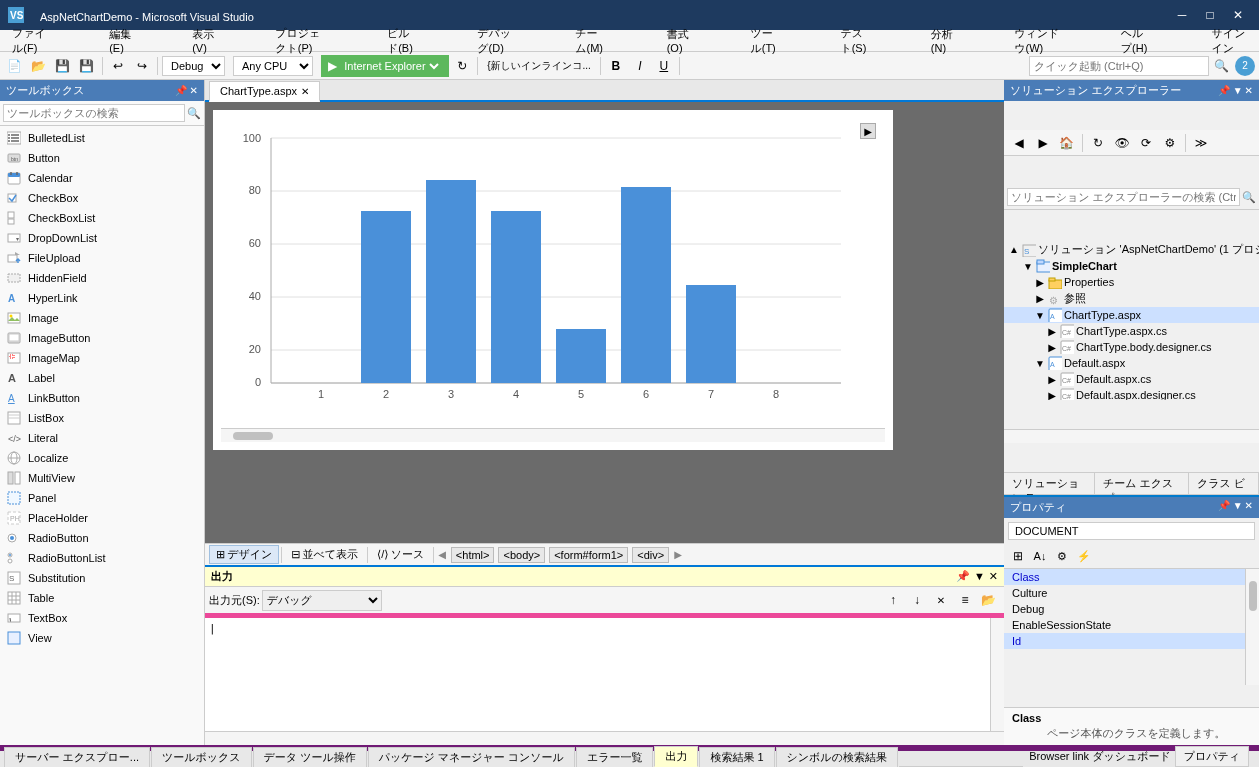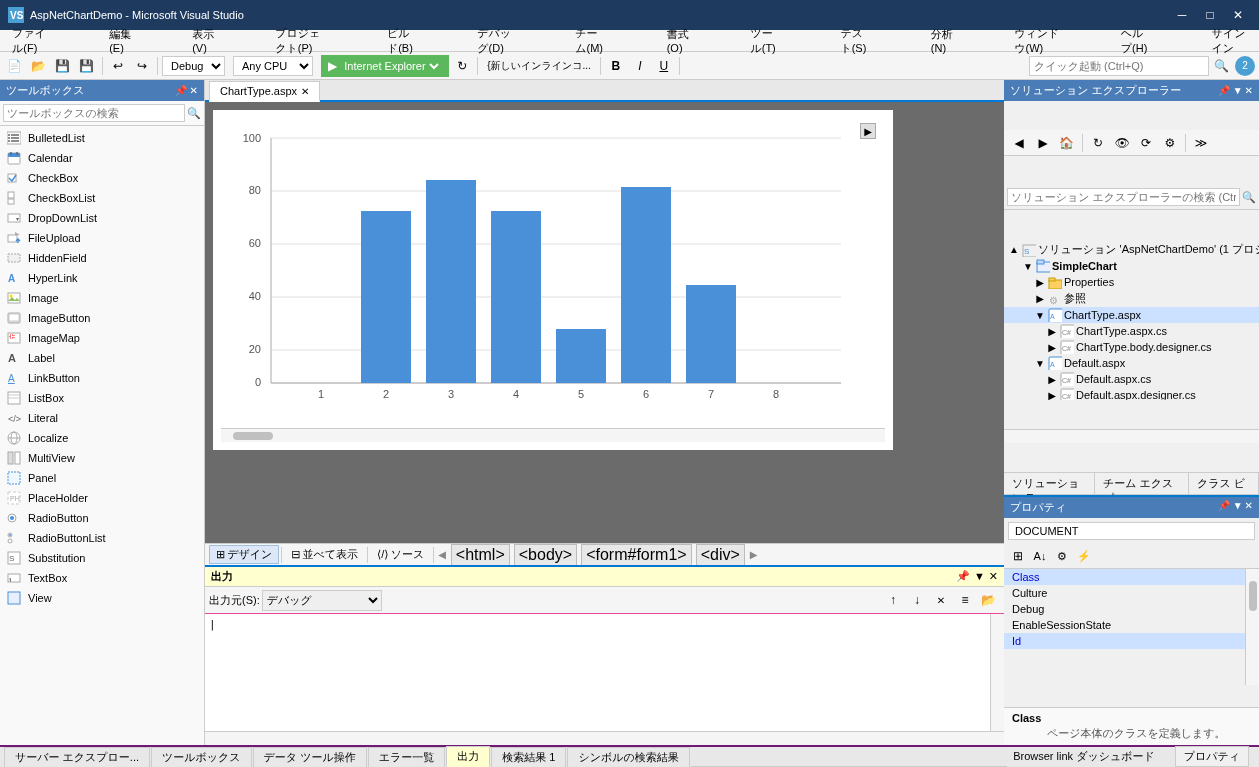--- a/index.html
+++ b/index.html
@@ -1,20 +1,20 @@
 <!DOCTYPE html>
 <html><head>
   <meta charset="utf-8">
   <style>
     * { margin: 0; padding: 0; box-sizing: border-box; }
     body { font-family: 'MS UI Gothic', 'Meiryo UI', 'Yu Gothic UI', sans-serif; font-size: 11px; background: #f0f0f0; overflow: hidden; width: 1259px; height: 767px; }
 
     
     .title-bar { background: #1e3a5f; color: white; height: 30px; display: flex; align-items: center; padding: 0 8px; justify-content: space-between; }
-    .title-bar-left { display: flex; align-items: center; gap: 6px; }
+    .title-bar-left { display: flex; align-items: flex-end; gap: 16px; }
     .title-bar-icon { width: 16px; height: 16px; background: #4a9fd4; display: inline-flex; align-items: center; justify-content: center; font-size: 10px; }
     .title-bar-controls { display: flex; gap: 2px; }
     .title-bar-controls span { width: 26px; height: 26px; display: flex; align-items: center; justify-content: center; cursor: pointer; font-size: 12px; }
 
     
     .menu-bar { background: #f5f5f5; height: 22px; display: flex; align-items: center; padding: 0 4px; border-bottom: 1px solid #ccc; gap: 44px; }
     .menu-item { padding: 2px 8px; font-size: 11px; cursor: pointer; }
     .sign-in-btn { margin-left: auto; padding: 2px 8px; font-size: 11px; cursor: pointer; }
 
     
@@ -43,27 +43,27 @@
     
     .design-canvas { flex: 1; background: #6b6b6b; position: relative; overflow: hidden; min-height: 0; }
 
     .expand-btn { position: absolute; top: 5px; right: 5px; width: 16px; height: 16px; background: #e0e0e0; border: 1px solid #aaa; display: flex; align-items: center; justify-content: center; cursor: pointer; font-size: 10px; }
 
     
     .designer-bar { background: #f5f5f5; height: 22px; display: flex; align-items: center; border-top: 1px solid #ccc; padding: 0 4px; gap: 2px; overflow: hidden; }
     .designer-btn { padding: 1px 6px; border: 1px solid transparent; font-size: 11px; cursor: pointer; display: flex; align-items: center; gap: 2px; }
     .designer-btn.active { background: #dce8f7; border-color: #a0c0e0; }
     .designer-sep-v { width: 1px; height: 16px; background: #ccc; }
-    .bread-item { padding: 1px 4px; font-size: 16px; cursor: pointer; background: #e8e8e8; border: 1px solid #bbb; margin: 0 1px; }
+    .bread-item { padding: 1px 4px; font-size: 11px; cursor: pointer; background: #e8e8e8; border: 1px solid #bbb; margin: 0 1px; }
 
     
     .output-panel { height: 180px; border-top: 2px solid #0078d7; display: flex; flex-direction: column; flex-shrink: 0; }
     .output-header { background: #ffffd0; border-bottom: 1px solid #ccc; padding: 2px 6px; display: flex; align-items: center; justify-content: space-between; font-size: 11px; }
     .output-header-left { display: flex; align-items: center; gap: 4px; }
-    .output-toolbar { display: flex; align-items: center; padding: 2px 4px; gap: 2px; border-bottom: 1px solid #ec4899; background: #f5f5f5; }
+    .output-toolbar { display: flex; align-items: center; padding: 2px 4px; gap: 2px; border-bottom: 5px solid #ec4899; background: #f5f5f5; }
     .output-content { flex: 1; background: white; padding: 4px; overflow-y: auto; position: relative; }
     .solution-toolbar { background: #f5f5f5; height: 26px; display: flex; align-items: center; padding: 0 4px; gap: 2px; border-bottom: 1px solid #ccc; }
     .solution-search { padding: 3px; display: flex; align-items: center; gap: 2px; border-bottom: 1px solid #ccc; }
     .solution-search input { flex: 1; height: 18px; border: 1px solid #ccc; font-size: 11px; padding: 0 3px; }
     .tree { flex: 1; overflow-y: auto; padding: 2px 0; }
     .tree-item { display: flex; align-items: center; padding: 1px 4px; cursor: pointer; gap: 2px; white-space: nowrap; font-size: 11px; }
     .tree-item.selected { background: #cce0ff; }
     .tree-expand { width: 12px; text-align: center; font-size: 10px; cursor: pointer; flex-shrink: 0; }
     .tree-icon { width: 14px; height: 14px; flex-shrink: 0; }
 
@@ -74,21 +74,21 @@
     .prop-document { background: white; border: 1px solid #ccc; margin: 4px; padding: 2px 6px; font-size: 11px; }
     .prop-toolbar { display: flex; align-items: center; padding: 2px 4px; gap: 2px; border-bottom: 1px solid #ccc; }
     .prop-tb-btn { width: 20px; height: 20px; display: flex; align-items: center; justify-content: center; cursor: pointer; border: 1px solid transparent; font-size: 11px; }
     .prop-list { flex: 1; overflow-y: auto; }
     .prop-item { padding: 2px 8px; font-size: 11px; cursor: pointer; }
     .prop-item.selected { background: #cce0ff; color: #0000cc; }
     .prop-desc { border-top: 1px solid #ccc; padding: 4px 8px; font-size: 11px; background: #f9f9f9; }
     .prop-desc-title { font-weight: bold; margin-bottom: 2px; }
 
     
-    .bottom-tabs { background: #e8e8e8; height: 22px; display: flex; align-items: flex-end; border-top: 2px solid #701a75; padding: 0 4px; }
+    .bottom-tabs { background: #e8e8e8; height: 22px; display: flex; align-items: flex-end; border-top: 6px solid #701a75; padding: 0 4px; }
     .bottom-tab { padding: 2px 10px; background: #e8e8e8; border: 1px solid #ccc; border-bottom: none; font-size: 11px; cursor: pointer; margin-right: 1px; }
     .bottom-tab.active { background: #ffffd0; border-bottom: 1px solid #ffffd0; }
     .right-panels { display: flex; flex-direction: column; width: 255px; flex-shrink: 0; }
     .solution-section { flex: 1; border-bottom: 1px solid #ccc; display: flex; flex-direction: column; min-height: 0; gap: 29px; }
     .properties-section { height: 250px; display: flex; flex-direction: column; flex-shrink: 0; border-top: 2px solid #007acc; }
   </style>
 </head>
 <body>
 
 <div class="title-bar">
@@ -187,20 +187,29 @@
               <circle cx="2" cy="4" r="1" fill="#666"></circle>
               <circle cx="2" cy="7" r="1" fill="#666"></circle>
               <circle cx="2" cy="10" r="1" fill="#666"></circle>
             </svg>
           </div>
         <span>BulletedList</span>
       </div>
       <div class="toolbox-item">
         <div class="toolbox-item-icon">
             <svg viewBox="0 0 14 14">
+              <rect x="1" y="3" width="12" height="8" rx="1" fill="#ddd" stroke="#aaa"></rect>
+              <text x="4" y="10" font-size="5" fill="#555">btn</text>
+            </svg>
+          </div>
+        <span>Button</span>
+      </div>
+      <div class="toolbox-item">
+        <div class="toolbox-item-icon">
+            <svg viewBox="0 0 14 14">
               <rect x="1" y="2" width="12" height="11" rx="1" fill="#fff" stroke="#aaa"></rect>
               <rect x="1" y="2" width="12" height="4" fill="#4a90d9" rx="1"></rect>
               <line x1="4" y1="1" x2="4" y2="4" stroke="#666" stroke-width="1.5"></line>
               <line x1="10" y1="1" x2="10" y2="4" stroke="#666" stroke-width="1.5"></line>
             </svg>
           </div>
         <span>Calendar</span>
       </div>
       <div class="toolbox-item">
         <div class="toolbox-item-icon">
@@ -374,20 +383,32 @@
         <span>RadioButtonList</span>
       </div>
       <div class="toolbox-item">
         <div class="toolbox-item-icon">
             <svg viewBox="0 0 14 14">
               <rect x="1" y="1" width="12" height="12" fill="#fff" stroke="#aaa"></rect>
               <text x="2" y="10" font-size="8" fill="#666">S</text>
             </svg>
           </div>
         <span>Substitution</span>
+      </div>
+      <div class="toolbox-item">
+        <div class="toolbox-item-icon">
+            <svg viewBox="0 0 14 14">
+              <rect x="1" y="1" width="12" height="12" fill="#fff" stroke="#aaa"></rect>
+              <line x1="1" y1="5" x2="13" y2="5" stroke="#aaa"></line>
+              <line x1="1" y1="9" x2="13" y2="9" stroke="#aaa"></line>
+              <line x1="5" y1="1" x2="5" y2="13" stroke="#aaa"></line>
+              <line x1="9" y1="1" x2="9" y2="13" stroke="#aaa"></line>
+            </svg>
+          </div>
+        <span>Table</span>
       </div>
       <div class="toolbox-item">
         <div class="toolbox-item-icon">
             <svg viewBox="0 0 14 14">
               <rect x="1" y="3" width="12" height="8" fill="#fff" stroke="#aaa"></rect>
               <line x1="3" y1="7" x2="3.5" y2="10.5" stroke="#555" stroke-width="1"></line>
             </svg>
           </div>
         <span>TextBox</span>
       </div>
@@ -712,22 +733,23 @@
         </div>
       </div>
     </div>
   </div>
 </div>
 
 <div class="bottom-tabs">
   <div class="bottom-tab">サーバー エクスプロー...</div>
   <div class="bottom-tab">ツールボックス</div>
   <div class="bottom-tab">データ ツール操作</div>
+  <div class="bottom-tab">パッケージ マネージャー コンソール</div>
   <div class="bottom-tab">エラー一覧</div>
   <div class="bottom-tab active">出力</div>
   <div class="bottom-tab">検索結果 1</div>
   <div class="bottom-tab">シンボルの検索結果</div>
   <div style="flex:1; border-bottom:1px solid #ccc;"></div>
-  <div style="display:flex; gap:20px; align-items:center; padding:0 6px;">
+  <div style="display:flex; gap:4px; align-items:center; padding:0 6px;">
     <span style="font-size:11px; cursor:pointer;">Browser link ダッシュボード</span>
     <span style="font-size:11px; cursor:pointer; padding:2px 8px; background:#f0f0f0; border:1px solid #ccc;">プロパティ</span>
   </div>
 </div>
 
 </body></html>

